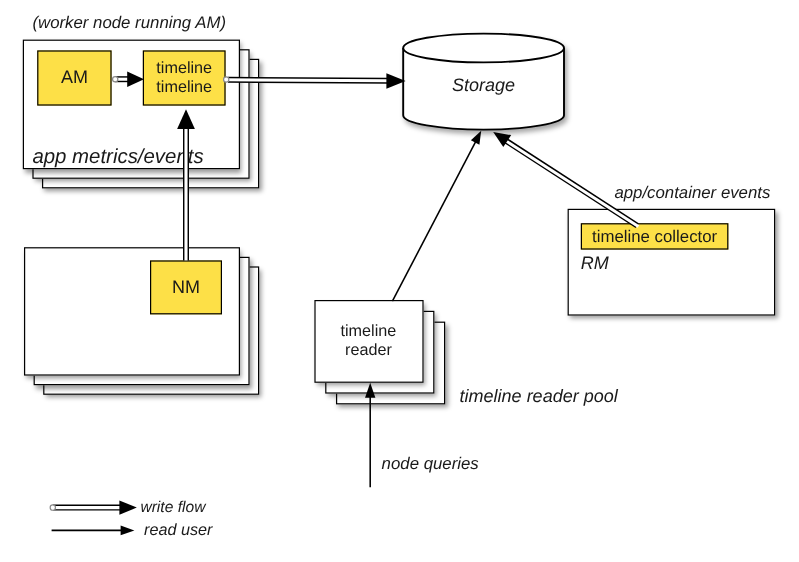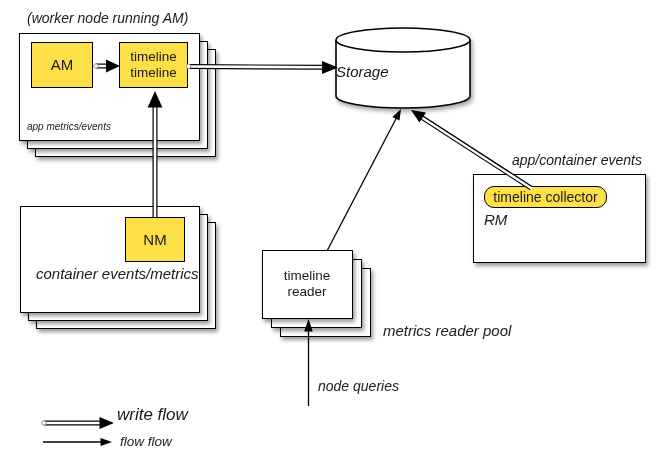--- a/index.html
+++ b/index.html
@@ -32,60 +32,59 @@
   <div class="layer" style="left:35px; top:49px; width:181px; height:108px;"></div>
   <div class="layer" style="left:27px; top:41px; width:181px; height:108px;"></div>
   <div class="layer" style="left:19px; top:33px; width:181px; height:108px;">
     <div class="node" style="left:11px; top:8px; width:62px; height:46px; font-size:15px;">
       <span>AM</span>
     </div>
     <div class="node" style="left:99px; top:8px; width:69px; height:46px; font-size:13.5px;">
       <span>timeline</span>
       <span>timeline</span>
     </div>
-    <div class="lbl" style="left:7px; top:58px; font-size:10px;margin-top:29px;">app metrics/events</div>
+    <div class="lbl" style="left:7px; top:58px; font-size:17px;margin-top:29px;">app metrics/events</div>
   </div>
 
   <div class="layer" style="left:36px; top:222px; width:180px; height:107px;"></div>
   <div class="layer" style="left:28px; top:214px; width:180px; height:107px;"></div>
   <div class="layer" style="left:20px; top:206px; width:180px; height:107px;">
     <div class="node" style="left:104px; top:10px; width:60px; height:45px; font-size:15px;">
       <span>NM</span>
     </div>
-    <div class="lbl" style="left:15px; top:58px; font-size:15px;">container events/metrics</div>
   </div>
 
 
   <svg class="cyl" style="left:328px; top:20px;" width="150" height="96" viewBox="0 0 150 96">
     <path d="M8 20 L8 76 A67 12 0 0 0 142 76 L142 20" fill="#ffffff" stroke="#000000" stroke-width="1.6"></path>
     <ellipse cx="75" cy="20" rx="67" ry="12" fill="#ffffff" stroke="#000000" stroke-width="1.6"></ellipse>
   </svg>
-  <div class="lbl" style="left:336px; top:63px; width:134px; text-align:left; font-size:15px;">Storage</div>
+  <div class="lbl" style="left:336px; top:63px; width:134px; text-align:center; font-size:15px;">Storage</div>
 
   <div class="lbl" style="left:512px; top:152px; font-size:14px;">app/container events</div>
   <div class="layer" style="left:473px; top:174px; width:173px; height:89px;">
-    <div class="node" style="left:10px; top:11px; width:123px; height:22px; font-size:14px;border-radius:10px;">
+    <div class="node" style="left:10px; top:11px; width:123px; height:22px; font-size:14px;">
       <span>timeline collector</span>
     </div>
     <div class="lbl" style="left:10px; top:36px; width:123px; text-align:left; font-size:15px;">RM</div>
   </div>
 
   <div class="layer" style="left:280px; top:268px; width:91px; height:69px;"></div>
   <div class="layer" style="left:271px; top:259px; width:91px; height:69px;"></div>
   <div class="layer" style="left:262px; top:250px; width:91px; height:69px;">
     <div class="node" style="left:-1.5px; top:-1.5px; width:91px; height:69px; font-size:13.5px; border:none; background:transparent;">
       <span>timeline</span>
       <span>reader</span>
     </div>
   </div>
-  <div class="lbl" style="left:383px; top:322px; font-size:15px;">metrics reader pool</div>
+  <div class="lbl" style="left:383px; top:322px; font-size:15px;">timeline reader pool</div>
   <div class="lbl" style="left:318px; top:378px; font-size:14px;">node queries</div>
 
-  <div class="lbl" style="left:117px; top:405px; font-size:17px;">write flow</div>
-  <div class="lbl" style="left:120px; top:434px; font-size:13.5px;">flow flow</div>
+  <div class="lbl" style="left:117px; top:415px; font-size:13px;">write flow</div>
+  <div class="lbl" style="left:120px; top:434px; font-size:13.5px;">read user</div>
 
   <svg class="overlay" width="666" height="468" viewBox="0 0 666 468">
 
     <g>
       <line x1="96" y1="66" x2="107" y2="66" stroke="#000" stroke-width="5"></line>
       <line x1="95" y1="66" x2="107" y2="66" stroke="#fff" stroke-width="2.6"></line>
       <polygon points="120,66 106,59.6 106,72.4" fill="#000"></polygon>
       <circle cx="96" cy="66" r="2.2" fill="#fff" stroke="#8a8a8a" stroke-width="1"></circle>
     </g>
 

